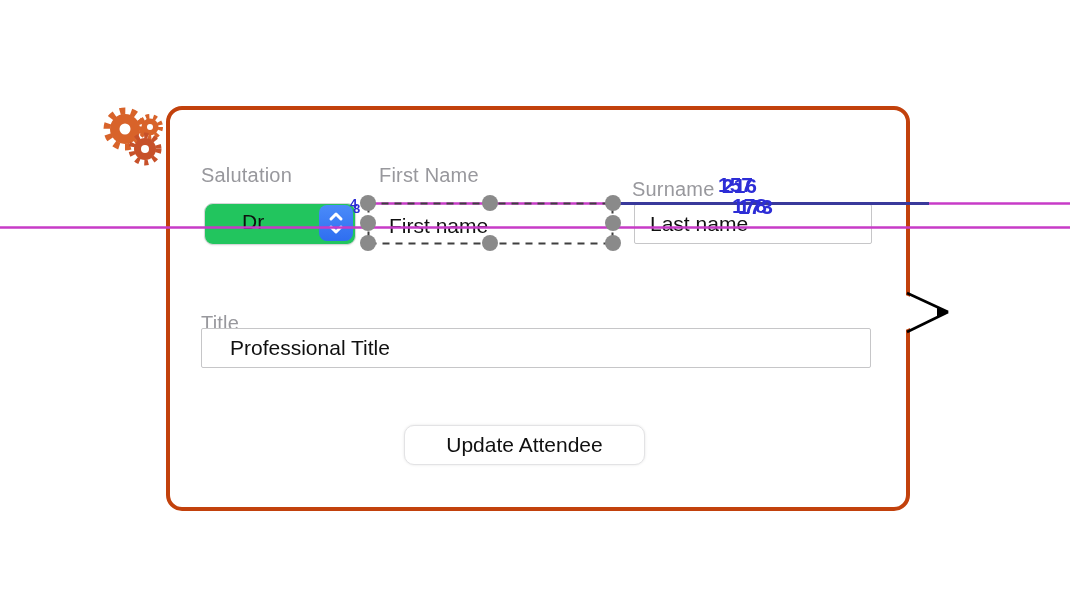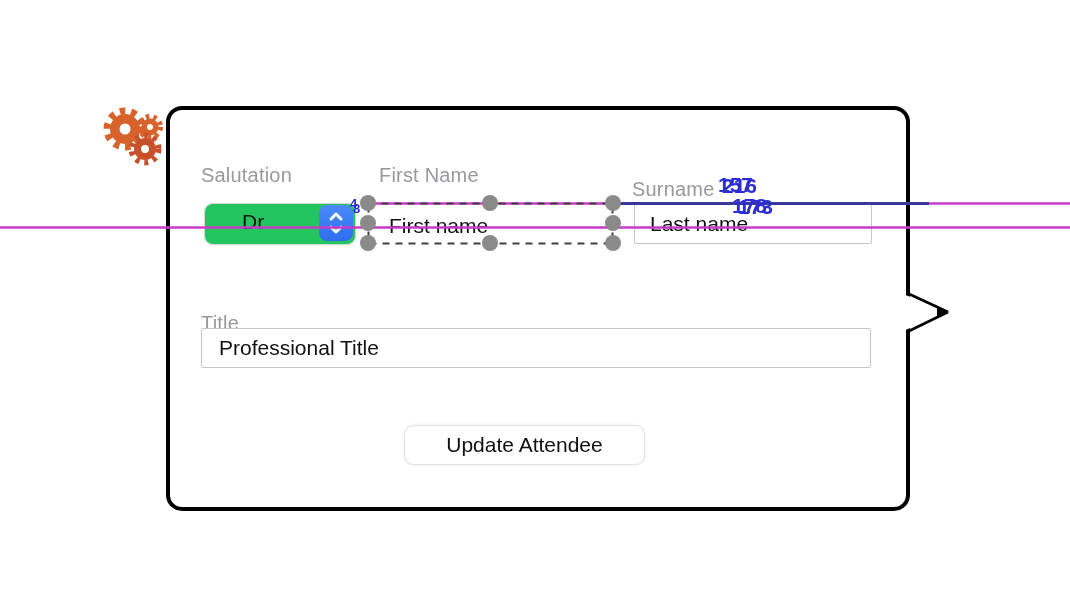--- a/index.html
+++ b/index.html
@@ -9,21 +9,21 @@
     -webkit-font-smoothing:antialiased;
   }
   .abs{position:absolute;box-sizing:border-box;}
 
   
   #gears{left:96px;top:96px;z-index:0;}
 
   
   .popover{
     left:166px;top:106px;width:744px;height:405px;z-index:1;
-    background:#fff;border:4px solid #000000;border-radius:16px;
+    background:#fff;border:4px solid #c2410c;border-radius:16px;
   }
   .field-label{font-size:20px;color:#98989d;letter-spacing:.2px;}
   .textfield{
     background:#fff;border:1.5px solid #c6c6c8;border-radius:2px;
     font-size:21px;color:#101010;display:flex;align-items:center;
   }
   .popup{
     left:34px;top:93px;width:152px;height:42px;background:#22c55e;
     border:1.5px solid #d6d6d8;border-radius:9px;
     box-shadow:0 1px 2px rgba(0,0,0,0.06);
@@ -90,21 +90,21 @@
         <polyline points="4,17 9,22 14,17" fill="none" stroke="#ffffff" stroke-width="3" stroke-linecap="round" stroke-linejoin="round"></polyline>
       </svg>
     </span>
   </div>
 
   <div class="abs inner-text" style="left:219px;top:104px;">First name</div>
 
   <div class="abs textfield" style="left:464px;top:94px;width:238px;height:40px;padding-left:15px;">Last name</div>
 
   <div class="abs field-label" style="left:31px;top:178px;margin-top:24px;">Title</div>
-  <div class="abs textfield" style="left:31px;top:218px;width:670px;height:40px;padding-left:17px;">Professional Title</div>
+  <div class="abs textfield" style="left:31px;top:218px;width:670px;height:40px;padding-left:28px;">Professional Title</div>
 
   <div class="abs btn">
     <span>Update Attendee</span>
   </div>
 </div>
 
 <svg id="arrow" class="abs" width="70" height="55" viewBox="0 0 70 55">
   <polygon points="5,9 50,27 5,46" fill="#ffffff"></polygon>
   <line x1="9" y1="8" x2="50" y2="27" stroke="#000" stroke-width="2.6"></line>
   <line x1="9" y1="47" x2="50" y2="27" stroke="#000" stroke-width="2.6"></line>

